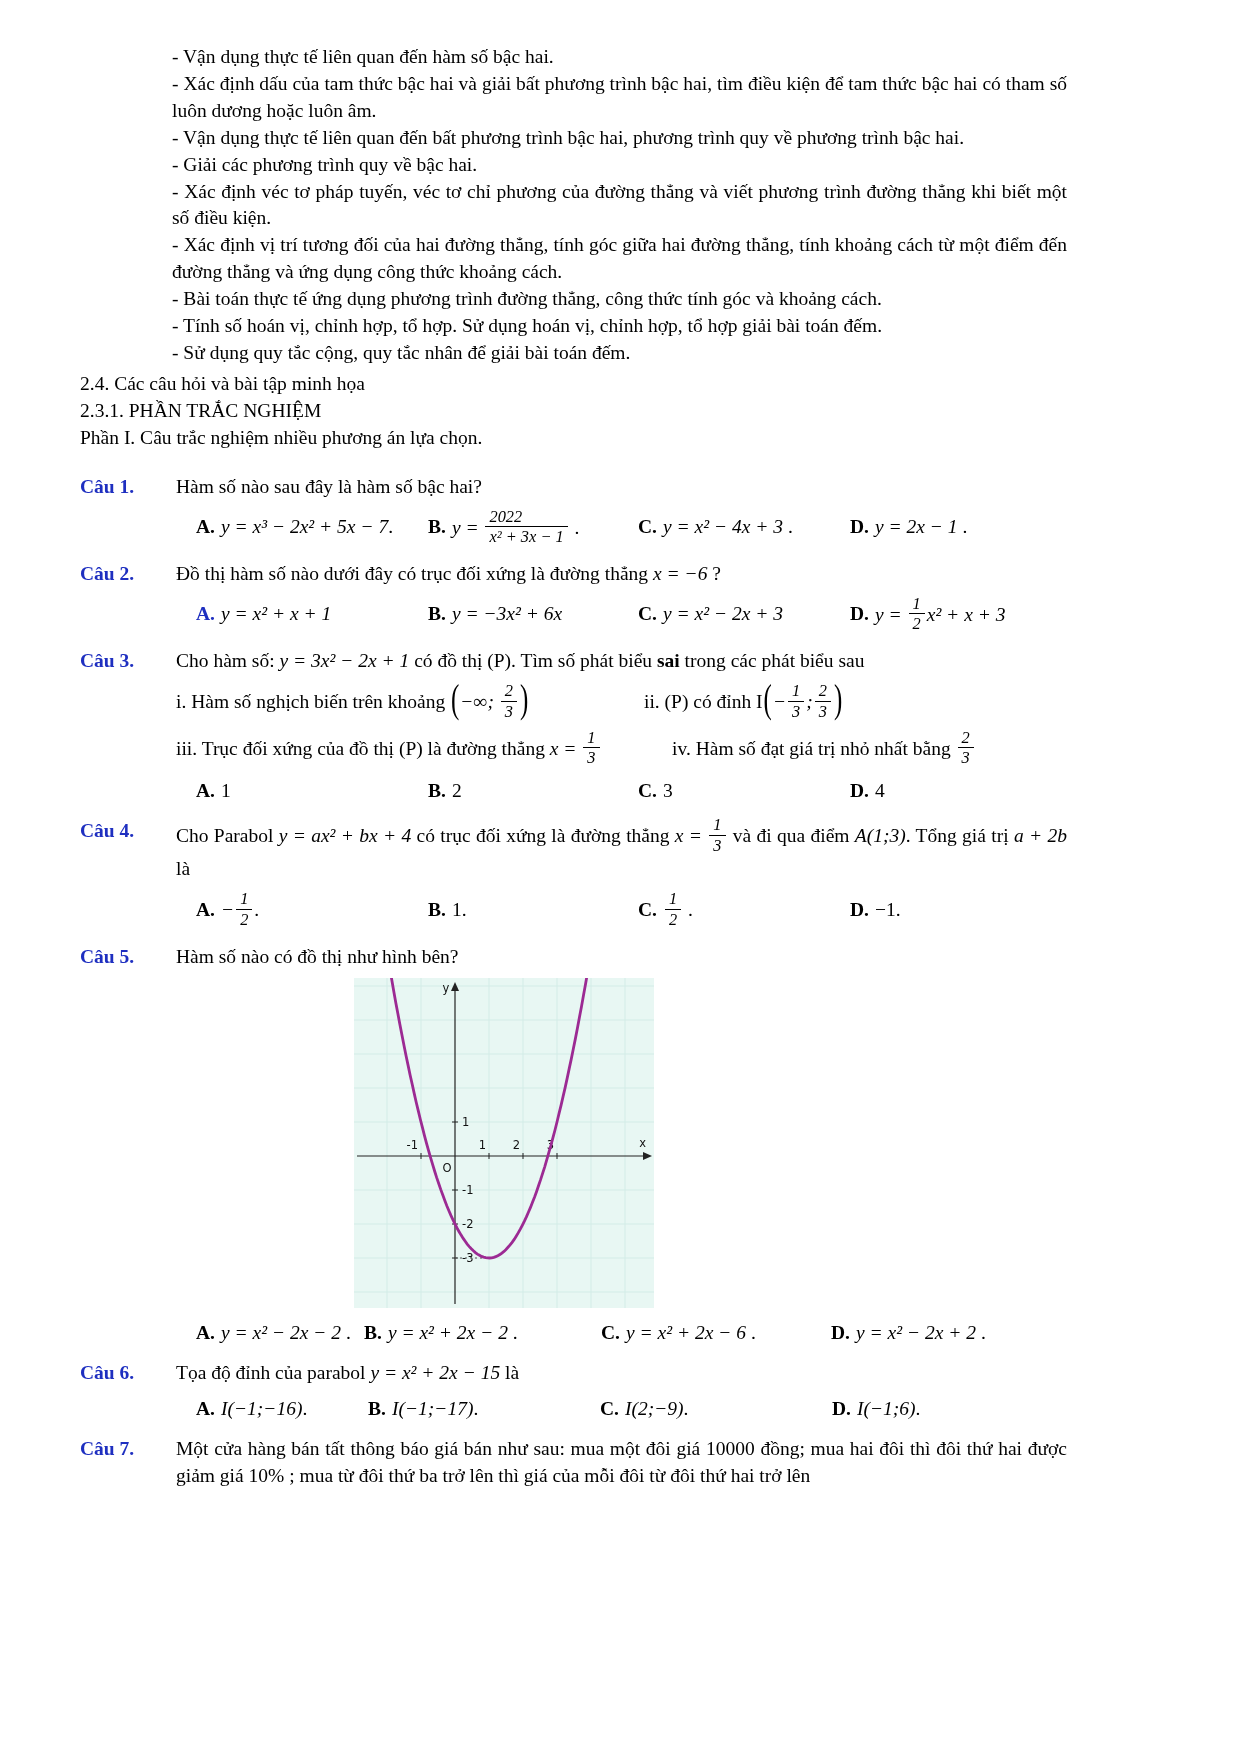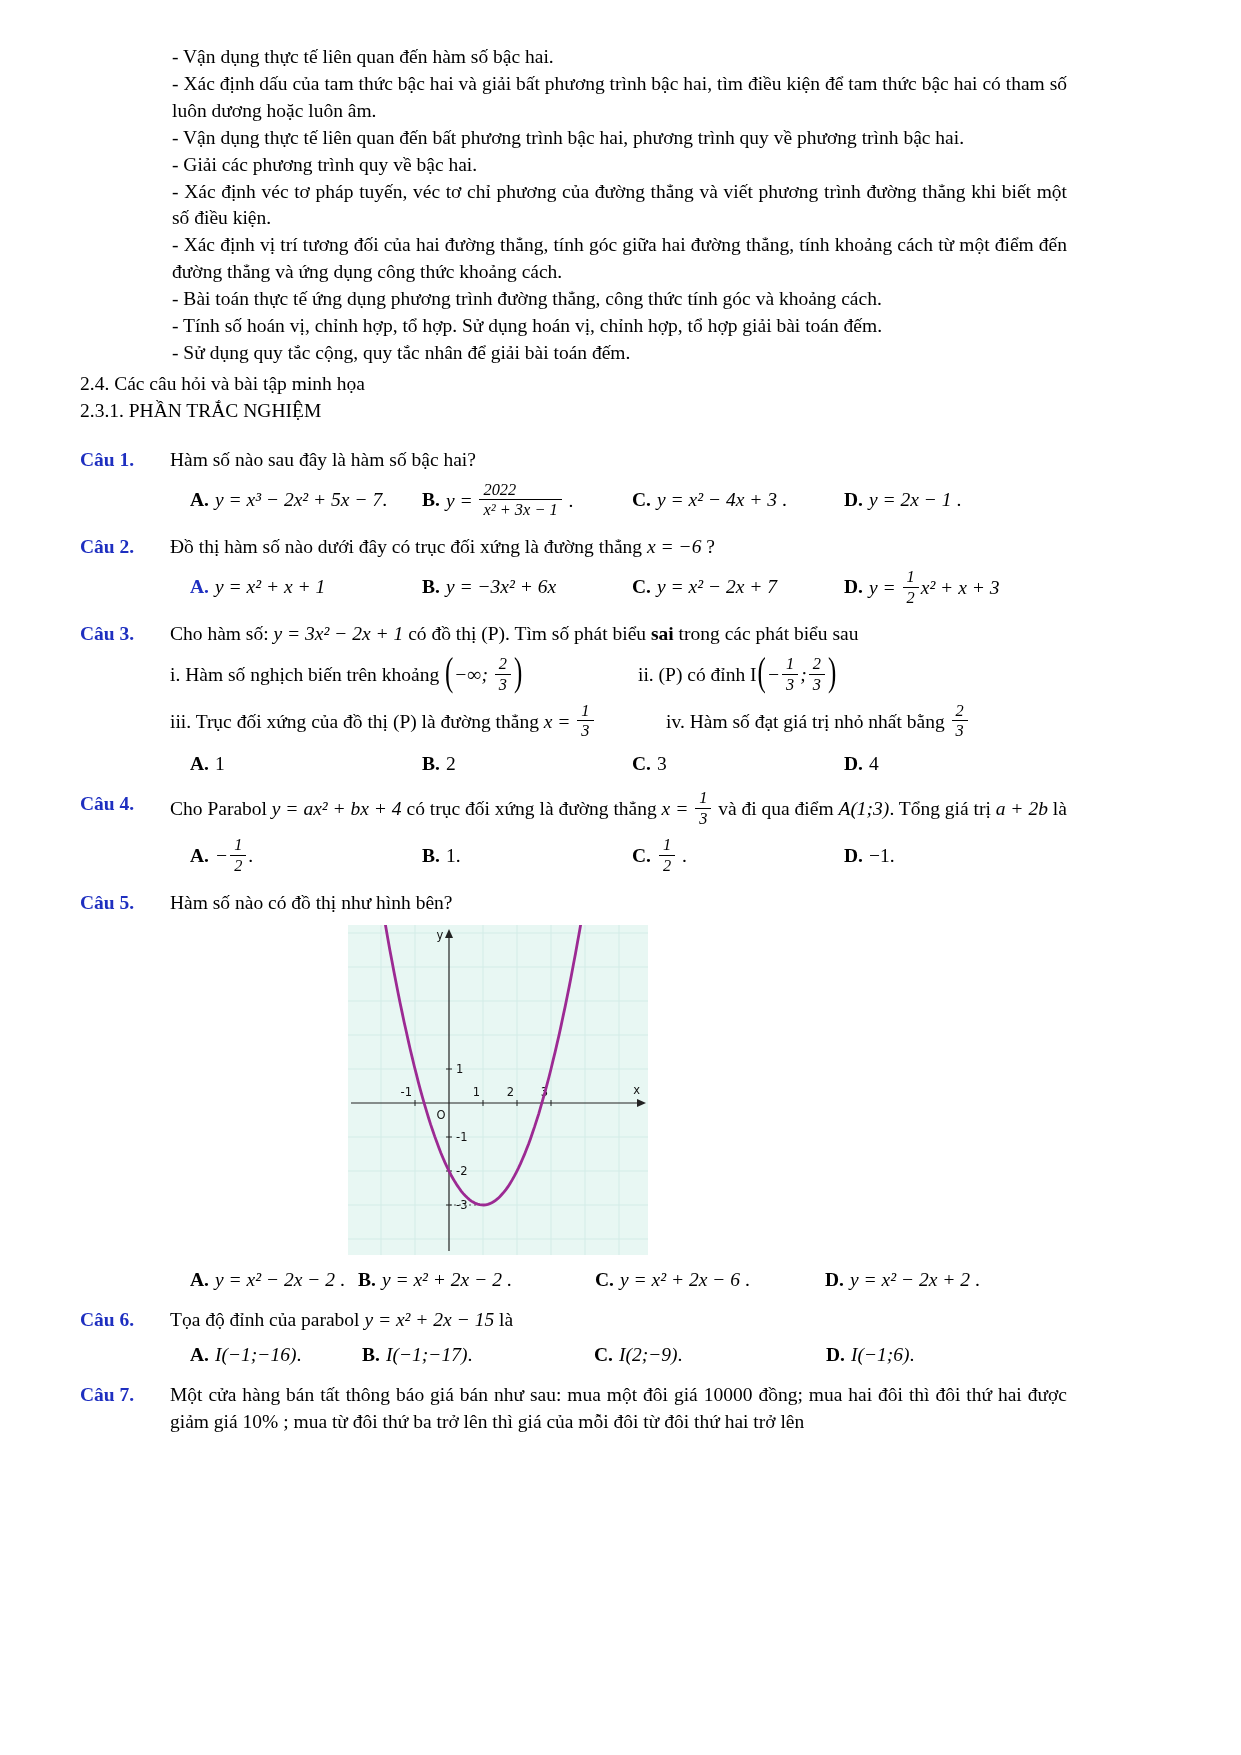--- a/index.html
+++ b/index.html
@@ -6,21 +6,21 @@
   * { margin:0; padding:0; box-sizing:border-box; }
   html,body { background:#ffffff; }
   body { font-family:"Liberation Serif","DejaVu Serif",serif; color:#000; }
   .page { width:1145px; min-height:1755px; background:#fff; padding:44px 78px 30px 80px; font-size:19.5px; line-height:1.38; }
 
   .intro p { padding-left:92px; text-align:justify; }
 
   .headings { margin-top:4px; }
   .sec-heading { font-weight:normal; }
 
-  .q { display:grid; grid-template-columns:90px 1fr; margin-top:13px; align-items:start; }
+  .q { display:grid; grid-template-columns:90px 1fr; margin-top:13px; align-items:start;gap:6px; }
   .qlabel { color:var(--blue); font-weight:bold; }
   .qbody { text-align:justify; }
   .qtext { text-align:justify; }
 
   .optrow { display:grid; margin-top:9px; align-items:baseline;margin-left:20px; }
   .cols-std { grid-template-columns:232px 210px 212px 1fr; }
   .cols-q5  { grid-template-columns:168px 237px 230px 1fr; }
   .cols-q6  { grid-template-columns:172px 232px 232px 1fr; }
   .opt { white-space:nowrap; }
   .ol { font-weight:bold; padding-right:6px; }
@@ -58,20 +58,21 @@
     <p>- Xác định véc tơ pháp tuyến, véc tơ chỉ phương của đường thẳng và viết phương trình đường thẳng khi biết một số điều kiện.</p>
     <p>- Xác định vị trí tương đối của hai đường thẳng, tính góc giữa hai đường thẳng, tính khoảng cách từ một điểm đến đường thẳng và ứng dụng công thức khoảng cách.</p>
     <p>- Bài toán thực tế ứng dụng phương trình đường thẳng, công thức tính góc và khoảng cách.</p>
     <p>- Tính số hoán vị, chỉnh hợp, tổ hợp. Sử dụng hoán vị, chỉnh hợp, tổ hợp giải bài toán đếm.</p>
     <p>- Sử dụng quy tắc cộng, quy tắc nhân để giải bài toán đếm.</p>
   </div>
 
   <div class="headings">
     <div class="sec-heading">2.4. Các câu hỏi và bài tập minh họa</div>
     <div class="sec-heading">2.3.1. PHẦN TRẮC NGHIỆM</div>
+    <div class="sec-heading">Phần I. Câu trắc nghiệm nhiều phương án lựa chọn.</div>
   </div>
 
   <div class="q" style="margin-top:22px;">
     <div class="qlabel">Câu 1.</div>
     <div class="qbody">
       <div class="qtext">
         <span>Hàm số nào sau đây là hàm số bậc hai?</span>
       </div>
       <div class="optrow cols-std">
         <div class="opt">
@@ -97,21 +98,21 @@
         <span>Đồ thị hàm số nào dưới đây có trục đối xứng là đường thẳng </span><span class="math">x = −6</span><span> ?</span>
       </div>
       <div class="optrow cols-std">
         <div class="opt">
           <span class="ol ans">A.</span><span class="math">y = x² + x + 1</span>
         </div>
         <div class="opt">
           <span class="ol">B.</span><span class="math">y = −3x² + 6x</span>
         </div>
         <div class="opt">
-          <span class="ol">C.</span><span class="math">y = x² − 2x + 7</span>
+          <span class="ol">C.</span><span class="math">y = x² − 2x + 3</span>
         </div>
         <div class="opt">
           <span class="ol">D.</span><span class="math">y = </span><span class="frac math"><span class="num">1</span><span class="den">2</span></span><span class="math">x² + x + 3</span>
         </div>
       </div>
     </div>
   </div>
 
   <div class="q">
     <div class="qlabel">Câu 3.</div>

